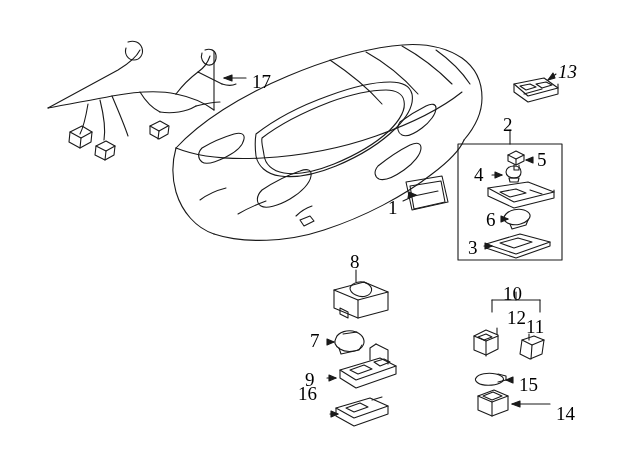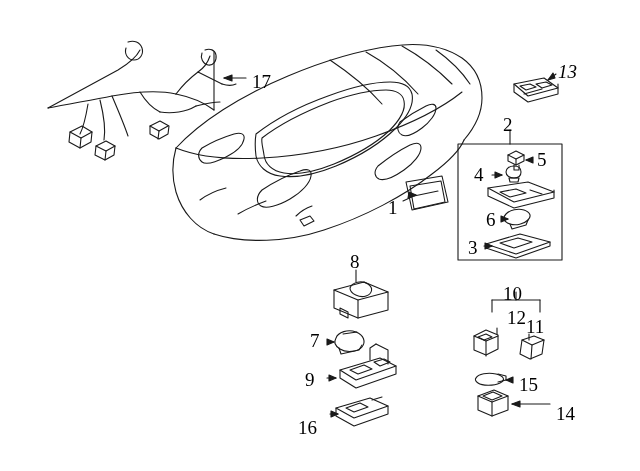--- a/index.html
+++ b/index.html
@@ -218,20 +218,20 @@
   <div class="callout" style="left:558px;top:62px;font-style:italic;">13</div>
   <div class="callout" style="left:503px;top:115px;">2</div>
   <div class="callout" style="left:537px;top:150px;">5</div>
   <div class="callout" style="left:474px;top:165px;">4</div>
   <div class="callout" style="left:486px;top:210px;">6</div>
   <div class="callout" style="left:468px;top:238px;">3</div>
   <div class="callout" style="left:388px;top:198px;">1</div>
   <div class="callout" style="left:350px;top:252px;">8</div>
   <div class="callout" style="left:310px;top:331px;">7</div>
   <div class="callout" style="left:305px;top:370px;">9</div>
-  <div class="callout" style="left:298px;top:418px;">16</div>
+  <div class="callout" style="left:298px;top:384px;">16</div>
   <div class="callout" style="left:503px;top:284px;">10</div>
   <div class="callout" style="left:495px;top:308px;margin-left:12px;">12</div>
   <div class="callout" style="left:526px;top:317px;">11</div>
   <div class="callout" style="left:519px;top:375px;">15</div>
   <div class="callout" style="left:556px;top:388px;margin-top:16px;">14</div>
 
 </div>
 
 </body></html>

